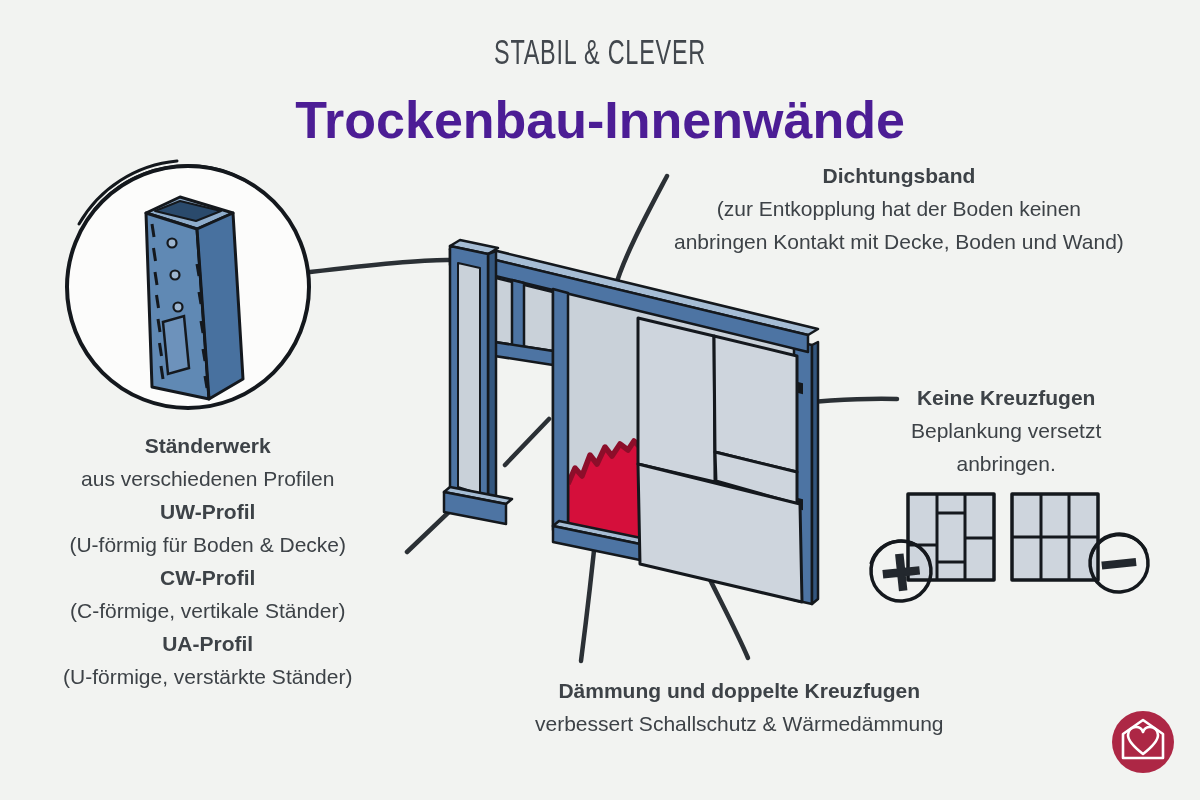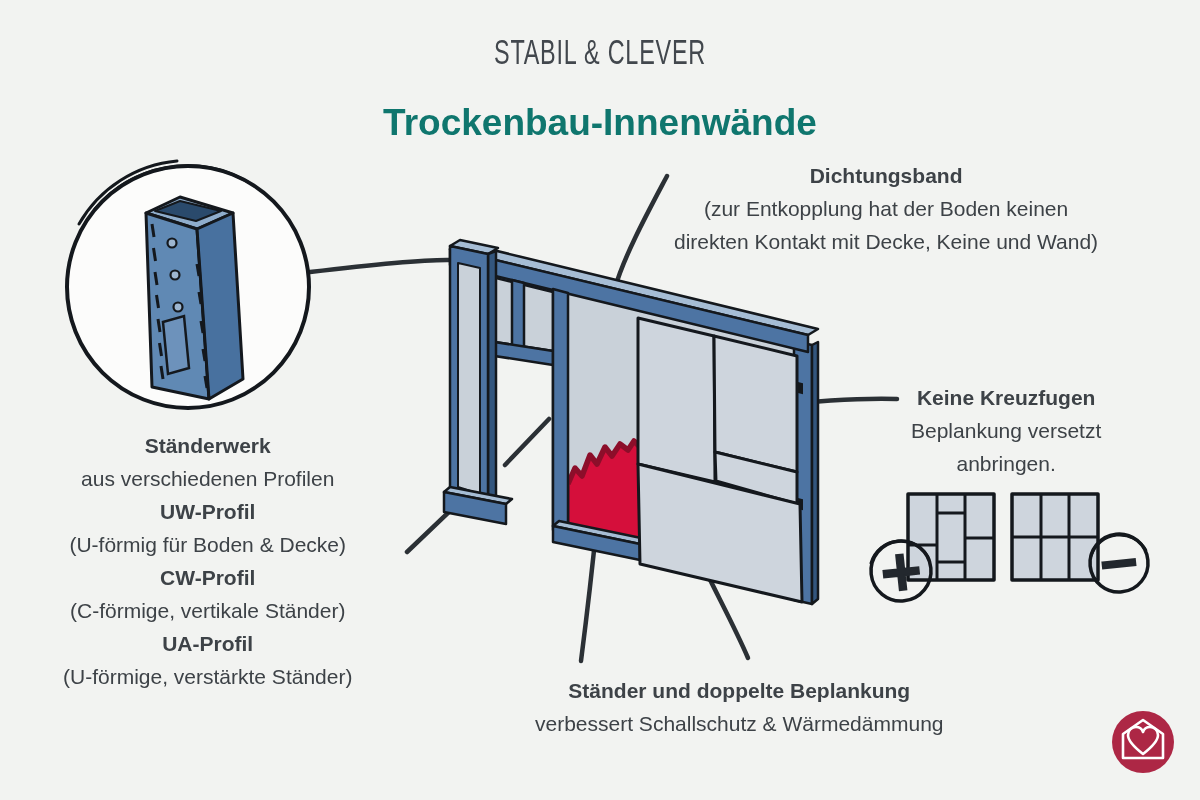--- a/index.html
+++ b/index.html
@@ -10,22 +10,22 @@
     color:#3d4247;
   }
   .abs { position:absolute;text-align:center; }
   .tagline {
     left:0; right:0; top:32px; text-align:center;
     font-size:30px; letter-spacing:1px; color:#42474d;
     transform:scale(0.78,1.18); transform-origin:50% 0;
     white-space:pre;
   }
   .page-title {
-    left:0; right:0; top:90px; margin:12px; text-align:center;
-    font-size:37px; font-weight:700; color:#0f766e;
+    left:0; right:0; top:90px; margin:0; text-align:center;
+    font-size:52px; font-weight:700; color:#4c1d95;
   }
   .note { font-size:21px; line-height:33px; }
   .note .t { font-weight:700; }
   svg { position:absolute; left:0; top:0; }
   .outline   { stroke:#14181d; stroke-linejoin:round; }
   .frame     { fill:#4d74a3; }
   .frame-lt  { fill:#a6bdd5; }
   .frame-dk  { fill:#33567e; }
   .panel-back  { fill:#c9d1d9; }
   .panel-front { fill:#ced5dd; }
@@ -159,38 +159,38 @@
       </g>
     </g>
   </svg>
 
   <div class="abs tagline">STABIL &amp; CLEVER</div>
   <h1 class="abs page-title">Trockenbau-Innenwände</h1>
 
   <div class="abs note" style="left:674px; top:159px;">
     <div class="t">Dichtungsband</div>
     <div>(zur Entkopplung hat der Boden keinen</div>
-    <div>direkten Kontakt mit Decke, Keine und Wand)</div>
+    <div>anbringen Kontakt mit Decke, Boden und Wand)</div>
   </div>
 
   <div class="abs note" style="left:63px; top:429px;">
     <div class="t">Ständerwerk</div>
     <div>aus verschiedenen Profilen</div>
     <div class="t">UW-Profil</div>
     <div>(U-förmig für Boden &amp; Decke)</div>
     <div class="t">CW-Profil</div>
     <div>(C-förmige, vertikale Ständer)</div>
     <div class="t">UA-Profil</div>
     <div>(U-förmige, verstärkte Ständer)</div>
   </div>
 
   <div class="abs note" style="left:911px; top:381px;">
     <div class="t">Keine Kreuzfugen</div>
     <div>Beplankung versetzt</div>
     <div>anbringen.</div>
   </div>
 
   <div class="abs note" style="left:535px; top:674px;">
-    <div class="t">Ständer und doppelte Beplankung</div>
+    <div class="t">Dämmung und doppelte Kreuzfugen</div>
     <div>verbessert Schallschutz &amp; Wärmedämmung</div>
   </div>
 
 </div>
 
 </body></html>

